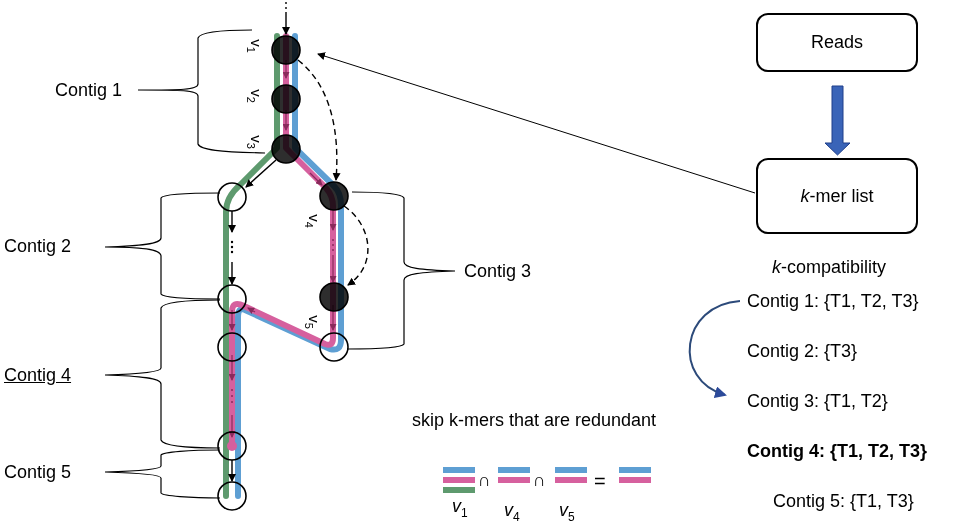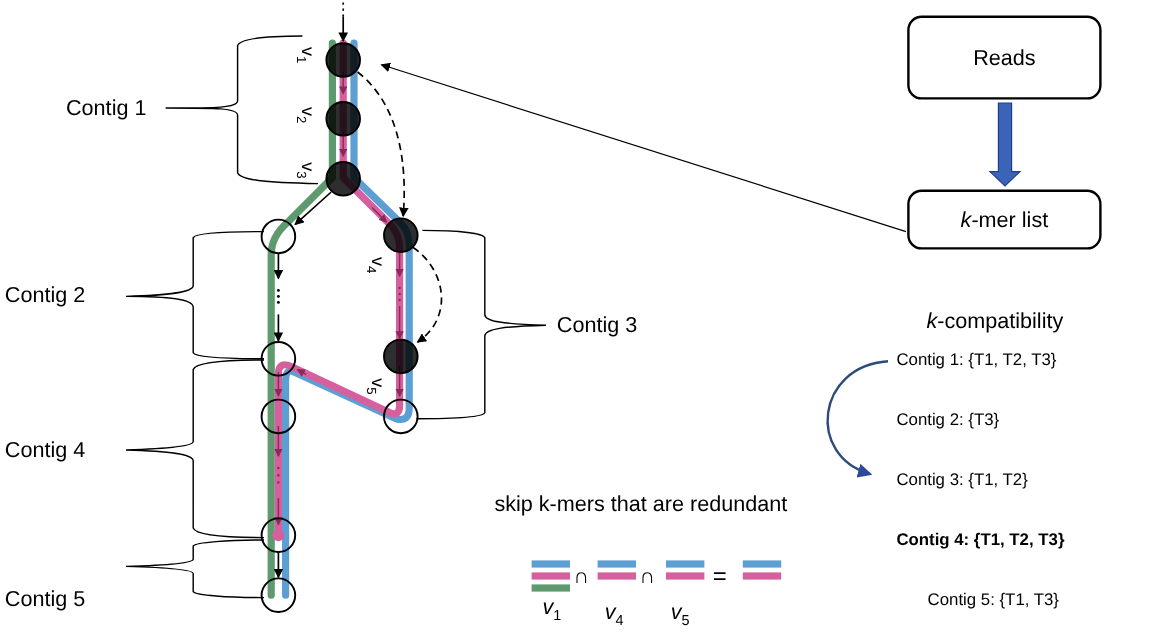--- a/index.html
+++ b/index.html
@@ -3,21 +3,21 @@
   <meta charset="utf-8">
   <style>
     html, body { margin: 0; padding: 0; background: #ffffff; }
     body { width: 979px; height: 528px; position: relative; overflow: hidden;
            font-family: "Liberation Sans", sans-serif; color: #000; }
     #canvas { position: absolute; left: 0; top: 0; }
     .lbl { position: absolute; font-size: 18px; white-space: nowrap; }
     .box { position: absolute; border: 2px solid #000; border-radius: 12px; background: #fff;
            display: flex; align-items: center; justify-content: center; font-size: 18px; box-sizing: border-box; }
     .it { font-style: italic; }
-    .compat-line { position: absolute; left: 747px; font-size: 14px; white-space: nowrap; }
+    .compat-line { position: absolute; left: 747px; font-size: 18px; white-space: nowrap; }
   </style>
 </head>
 <body>
 
 <svg id="canvas" width="979" height="528" viewBox="0 0 979 528">
   <defs>
     <marker id="ah" markerWidth="8" markerHeight="8" refX="7" refY="4" orient="auto" markerUnits="userSpaceOnUse">
       <path d="M0,0 L8,4 L0,8 z" fill="#000"></path>
     </marker>
     <marker id="ahp" markerWidth="7" markerHeight="7" refX="6" refY="3.5" orient="auto" markerUnits="userSpaceOnUse">
@@ -112,33 +112,33 @@
       <rect x="555" y="467" width="32" height="6" fill="#5e9fd3"></rect>
       <rect x="555" y="477" width="32" height="6" fill="#d6609e"></rect>
       <rect x="619" y="467" width="32" height="6" fill="#5e9fd3"></rect>
       <rect x="619" y="477" width="32" height="6" fill="#d6609e"></rect>
     </g>
 </svg>
 
 <div class="lbl" style="left:55px;top:80px;">Contig 1</div>
 <div class="lbl" style="left:4px;top:236px;">Contig 2</div>
 <div class="lbl" style="left:464px;top:261px;">Contig 3</div>
-<div class="lbl" style="left:4px;top:365px;">Contig 4</div>
-<div class="lbl" style="left:4px;top:462px;margin-top:27px;">Contig 5</div>
+<div class="lbl" style="left:4px;top:365px;text-decoration:underline;">Contig 4</div>
+<div class="lbl" style="left:4px;top:462px;">Contig 5</div>
 
 <div class="lbl" style="left:248px;top:36px;transform:rotate(90deg);font-size:15px;"><span>v</span><sub style="font-size:11px">1</sub></div>
 <div class="lbl" style="left:248px;top:86px;transform:rotate(90deg);font-size:15px;"><span>v</span><sub style="font-size:11px">2</sub></div>
 <div class="lbl" style="left:248px;top:132px;transform:rotate(90deg);font-size:15px;"><span>v</span><sub style="font-size:11px">3</sub></div>
 <div class="lbl" style="left:306px;top:211px;transform:rotate(90deg);font-size:15px;"><span>v</span><sub style="font-size:11px">4</sub></div>
 <div class="lbl" style="left:306px;top:312px;transform:rotate(90deg);font-size:15px;"><span>v</span><sub style="font-size:11px">5</sub></div>
 
-<div class="box" style="left:756px;top:13px;width:162px;height:70px;">
+<div class="box" style="left:756px;top:13px;width:162px;height:59px;">
   <span>Reads</span>
 </div>
-<div class="box" style="left:756px;top:158px;width:162px;height:50px;">
+<div class="box" style="left:756px;top:158px;width:162px;height:76px;">
   <span><span class="it">k</span><span>-mer list</span></span>
 </div>
 
 <div class="lbl" style="left:772px;top:257px;">
   <span class="it">k</span><span>-compatibility</span>
 </div>
 <div class="compat-line" style="top:291px;">Contig 1: {T1, T2, T3}</div>
 <div class="compat-line" style="top:341px;">Contig 2: {T3}</div>
 <div class="compat-line" style="top:391px;">Contig 3: {T1, T2}</div>
 <div class="compat-line" style="top:441px;font-weight:bold;">Contig 4: {T1, T2, T3}</div>

